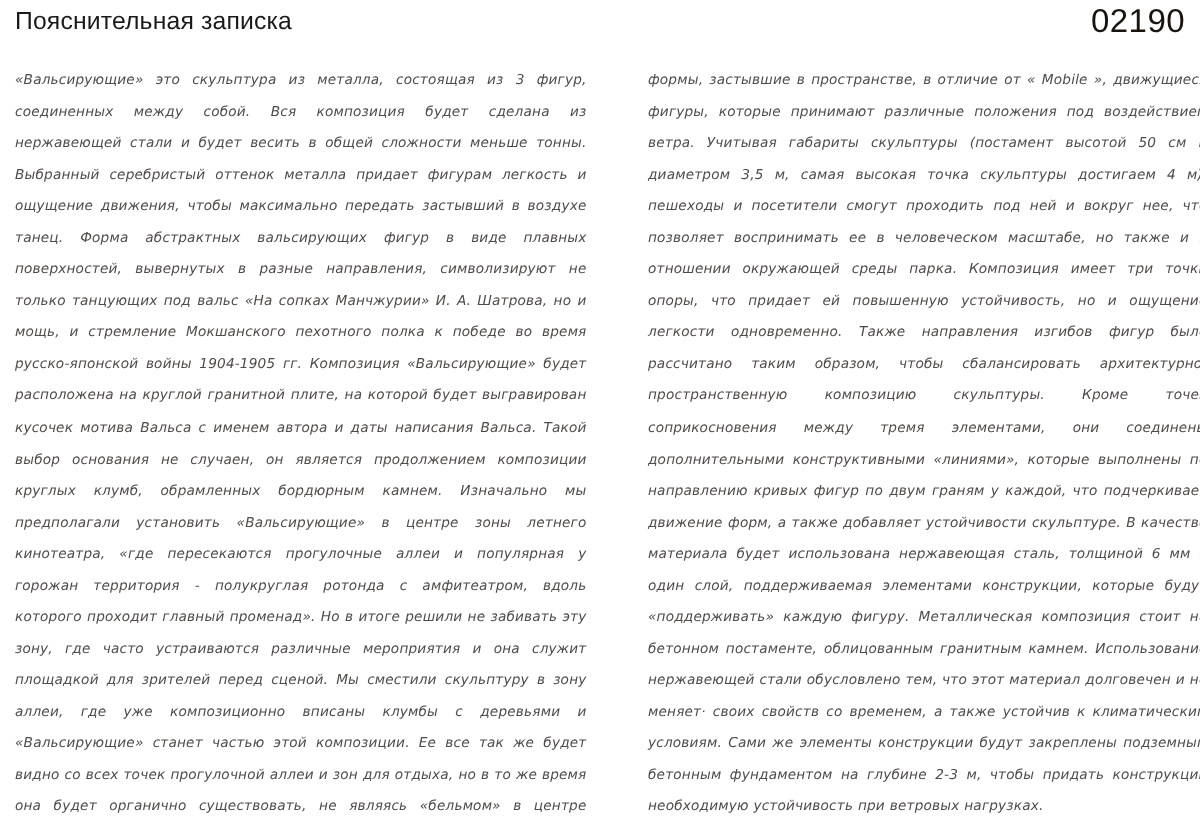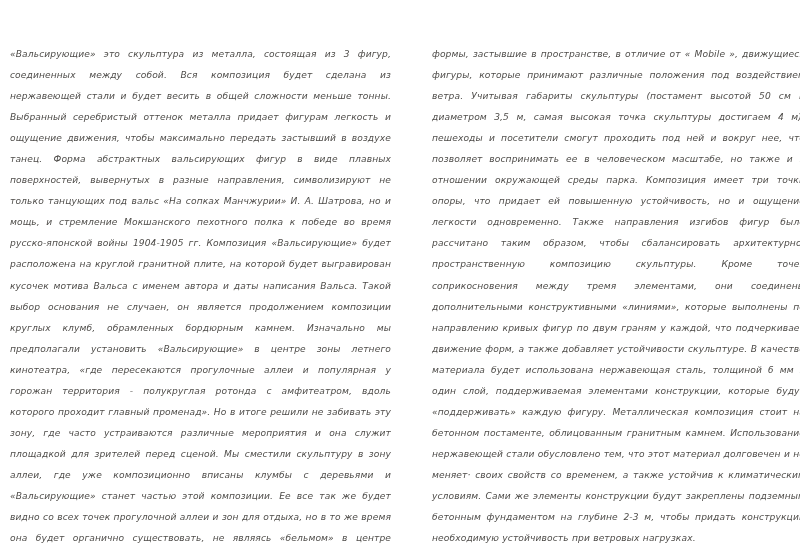--- a/index.html
+++ b/index.html
@@ -79,20 +79,24 @@
     hyphens: none;
   }
   
   .body-text::first-line { }
 </style>
 </head>
 <body>
 
 <div class="page">
 
+  <div class="header">
+    <div class="doc-title">Пояснительная записка</div>
+    <div class="doc-number">02190</div>
+  </div>
 
   <div class="columns">
 
     <div class="col col-left">
       <p class="body-text">«Вальсирующие» это скульптура из металла, состоящая из 3 фигур, соединенных между собой. Вся композиция будет сделана из нержавеющей стали и будет весить в общей сложности меньше тонны. Выбранный серебристый оттенок металла придает фигурам легкость и ощущение движения, чтобы максимально передать застывший в воздухе танец. Форма абстрактных вальсирующих фигур в виде плавных поверхностей, вывернутых в разные направления, символизируют не только танцующих под вальс «На сопках Манчжурии» И. А. Шатрова, но и мощь, и стремление Мокшанского пехотного полка к победе во время русско-японской войны 1904-1905 гг. Композиция «Вальсирующие» будет расположена на круглой гранитной плите, на которой будет выгравирован кусочек мотива Вальса с именем автора и даты написания Вальса. Такой выбор основания не случаен, он является продолжением композиции круглых клумб, обрамленных бордюрным камнем. Изначально мы предполагали установить «Вальсирующие» в центре зоны летнего кинотеатра, «где пересекаются прогулочные аллеи и популярная у горожан территория - полукруглая ротонда с амфитеатром, вдоль которого проходит главный променад». Но в итоге решили не забивать эту зону, где часто устраиваются различные мероприятия и она служит площадкой для зрителей перед сценой. Мы сместили скульптуру в зону аллеи, где уже композиционно вписаны клумбы с деревьями и «Вальсирующие» станет частью этой композиции. Ее все так же будет видно со всех точек прогулочной аллеи и зон для отдыха, но в то же время она будет органично существовать, не являясь «бельмом» в центре площади. Скульптура «Вальсирующие» выполнена в архитектурно-художественной концепции « Stabile». Это форма искусства, представляющая собой абстрактные</p>
     </div>
 
     <div class="col col-right">
       <p class="body-text">формы, застывшие в пространстве, в отличие от « Mobile », движущиеся фигуры, которые принимают различные положения под воздействием ветра. Учитывая габариты скульптуры (постамент высотой 50 см и диаметром 3,5 м, самая высокая точка скульптуры достигаем 4 м), пешеходы и посетители смогут проходить под ней и вокруг нее, что позволяет воспринимать ее в человеческом масштабе, но также и в отношении окружающей среды парка. Композиция имеет три точки опоры, что придает ей повышенную устойчивость, но и ощущение легкости одновременно. Также направления изгибов фигур было рассчитано таким образом, чтобы сбалансировать архитектурно-пространственную композицию скульптуры. Кроме точек соприкосновения между тремя элементами, они соединены дополнительными конструктивными «линиями», которые выполнены по направлению кривых фигур по двум граням у каждой, что подчеркивает движение форм, а также добавляет устойчивости скульптуре. В качестве материала будет использована нержавеющая сталь, толщиной 6 мм в один слой, поддерживаемая элементами конструкции, которые будут «поддерживать» каждую фигуру. Металлическая композиция стоит на бетонном постаменте, облицованным гранитным камнем. Использование нержавеющей стали обусловлено тем, что этот материал долговечен и не меняет· своих свойств со временем, а также устойчив к климатическим условиям. Сами же элементы конструкции будут закреплены подземным бетонным фундаментом на глубине 2-3 м, чтобы придать конструкции необходимую устойчивость при ветровых нагрузках.</p>
     </div>

